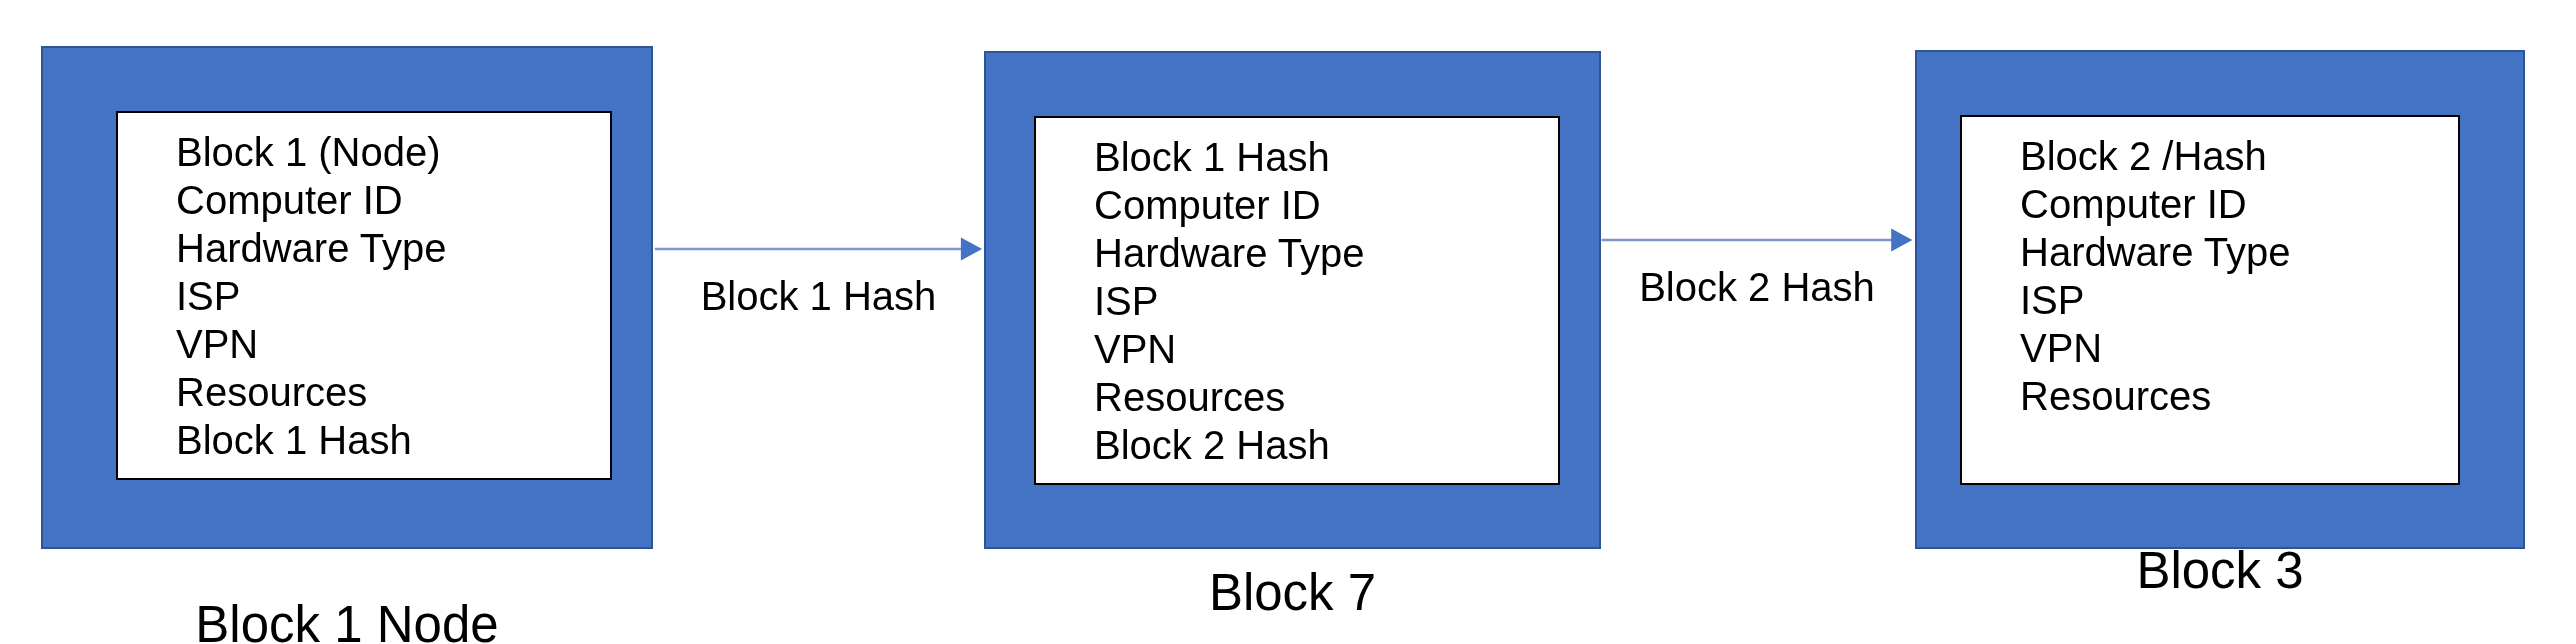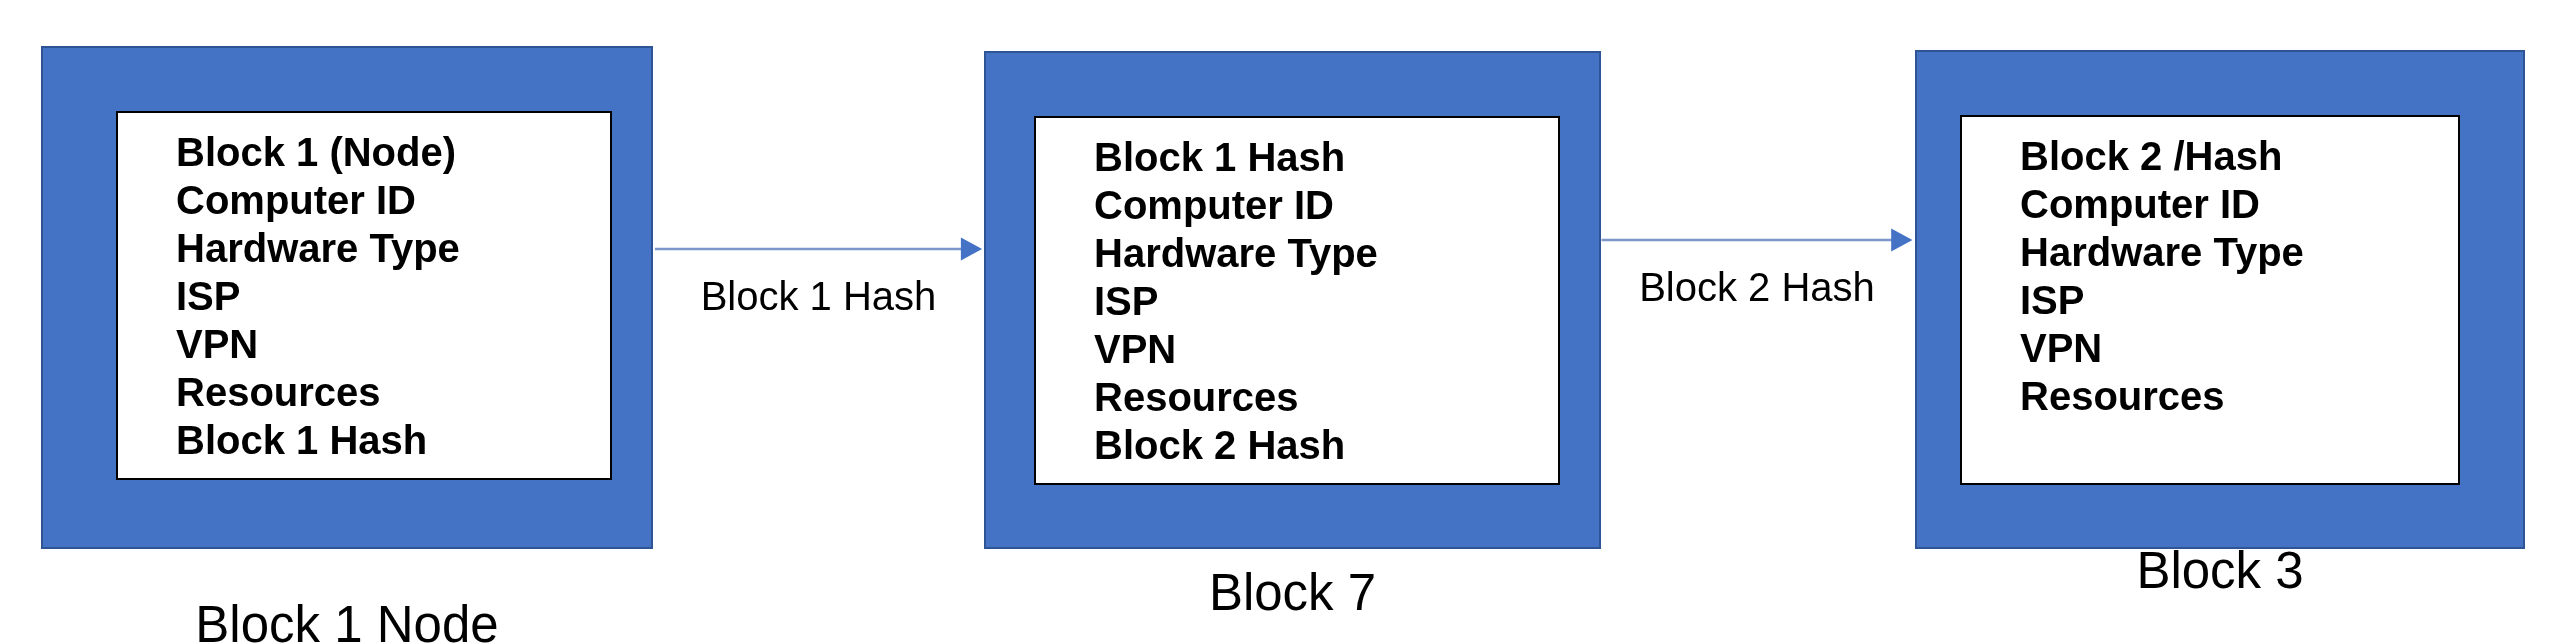--- a/index.html
+++ b/index.html
@@ -6,21 +6,21 @@
     --background:#FFFFFF; --block-fill:#4472C4; --block-border:#2F5496;
     --inner-fill:#FFFFFF; --inner-border:#000000;
     --arrow-line:#7E97CB; --arrow-head:#4472C4; --text:#000000;
   }
   * { box-sizing:border-box; margin:0; padding:0; }
   html,body { background:var(--background); }
   body { width:2576px; height:645px; font-family:"Liberation Sans", sans-serif; color:var(--text); }
   .canvas { position:relative; width:2576px; height:645px; background:var(--background); overflow:hidden; }
 
   .block-outer { position:absolute; background:var(--block-fill); border:2.5px solid var(--block-border); }
-  .block-inner { position:absolute; background:var(--inner-fill); border:2.5px solid var(--inner-border); overflow:hidden;font-weight:bold; }
+  .block-inner { position:absolute; background:var(--inner-fill); border:2.5px solid var(--inner-border); overflow:hidden; }
   .fields { list-style:none; padding:15px 0 0 58px; font-size:40px; line-height:48px; white-space:nowrap; }
 
   .caption { position:absolute; text-align:center; font-size:51px; line-height:55px; }
 
   .arrow { position:absolute; }
   .arrow svg { display:block; }
   .arrow-line { stroke:var(--arrow-line); stroke-width:3; }
   .arrow-head { fill:var(--arrow-head); }
   .arrow-label { position:absolute; text-align:center; font-size:40px; line-height:45px; white-space:nowrap; }
 

